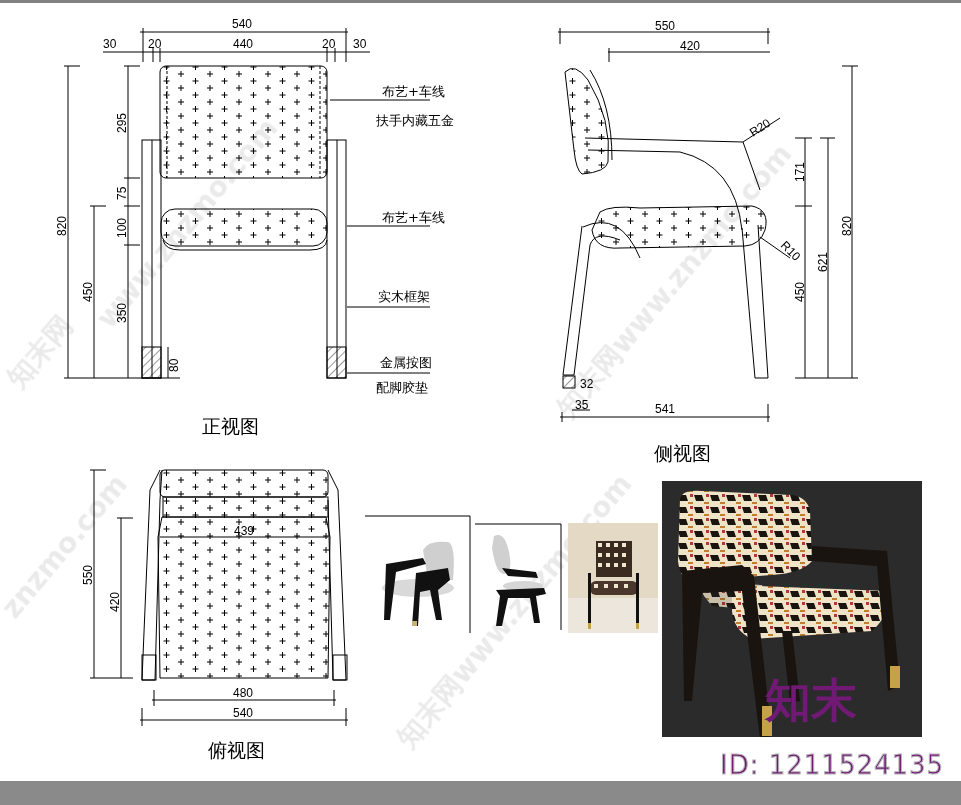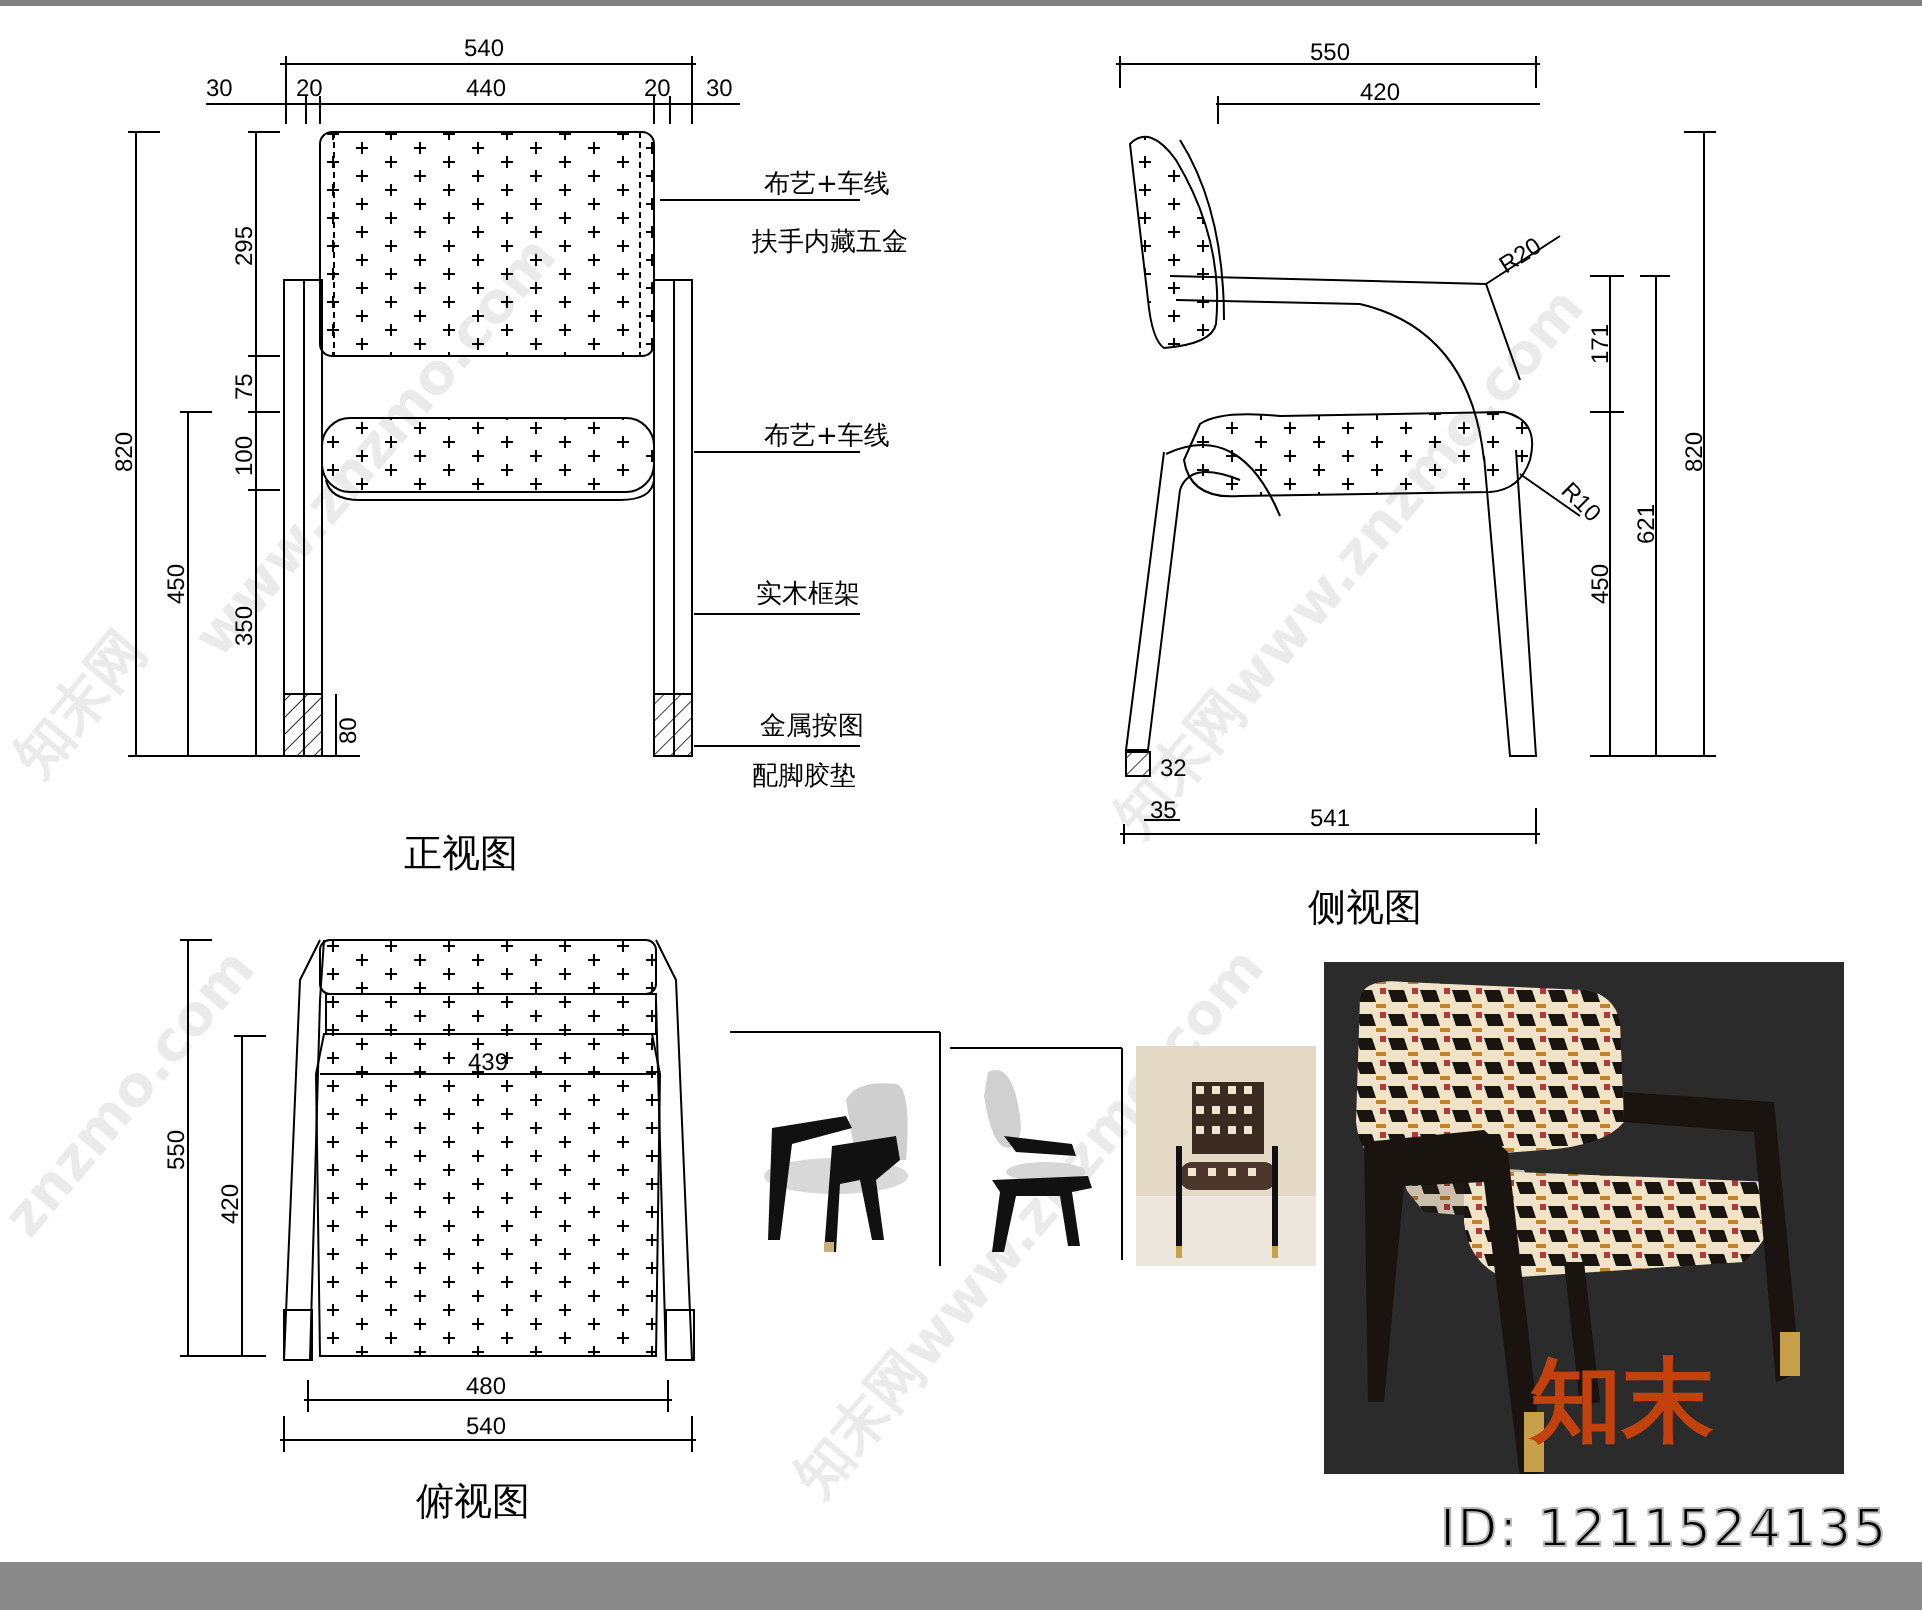--- a/index.html
+++ b/index.html
@@ -5,23 +5,23 @@
   html,body{margin:0;padding:0;background:#fff;}
   body{width:961px;height:805px;position:relative;overflow:hidden;font-family:"DejaVu Sans","Liberation Sans",sans-serif;}
   .topbar{position:absolute;left:0;top:0;width:961px;height:3px;background:#808080;}
   .bottombar{position:absolute;left:0;top:781px;width:961px;height:24px;background:#8a8a8a;}
   svg.drawing{position:absolute;left:0;top:0;}
   .dim{font-family:"Liberation Sans","DejaVu Sans",sans-serif;font-size:12px;fill:#000;}
   .note{font-family:"DejaVu Sans",sans-serif;font-size:13px;fill:#000;}
   .caption{font-family:"DejaVu Serif","Liberation Serif",serif;font-size:19px;fill:#000;}
   .wm{font-family:"DejaVu Sans",sans-serif;font-size:28px;fill:#e8e8e8;font-weight:bold;}
   .photo{position:absolute;overflow:hidden;}
-  .id-text{position:absolute;left:720px;top:750px;font-family:"DejaVu Sans",sans-serif;font-size:26px;color:#000000;
+  .id-text{position:absolute;left:720px;top:750px;font-family:"DejaVu Sans",sans-serif;font-size:26px;color:#701a75;
     -webkit-text-stroke:1px #b8b8b8;letter-spacing:1px;}
-  .logo-text{position:absolute;left:765px;top:670px;font-family:"DejaVu Sans",sans-serif;font-size:46px;color:#c2410c;font-weight:bold;}
+  .logo-text{position:absolute;left:765px;top:670px;font-family:"DejaVu Sans",sans-serif;font-size:46px;color:#701a75;font-weight:bold;}
 </style>
 </head>
 <body>
 
 <div class="topbar"></div>
 
 <svg class="drawing" width="961" height="805" viewBox="0 0 961 805">
   <defs>
     <pattern id="plus" width="29" height="14" patternUnits="userSpaceOnUse">
       <path d="M4 4 h6 M7 1 v6" stroke="#000" stroke-width="1"></path>

